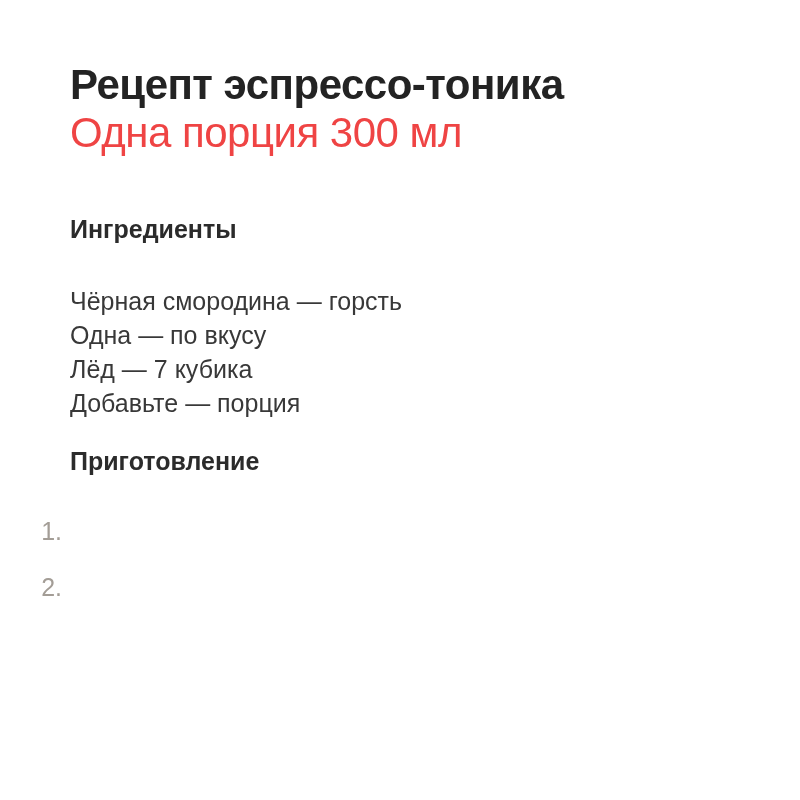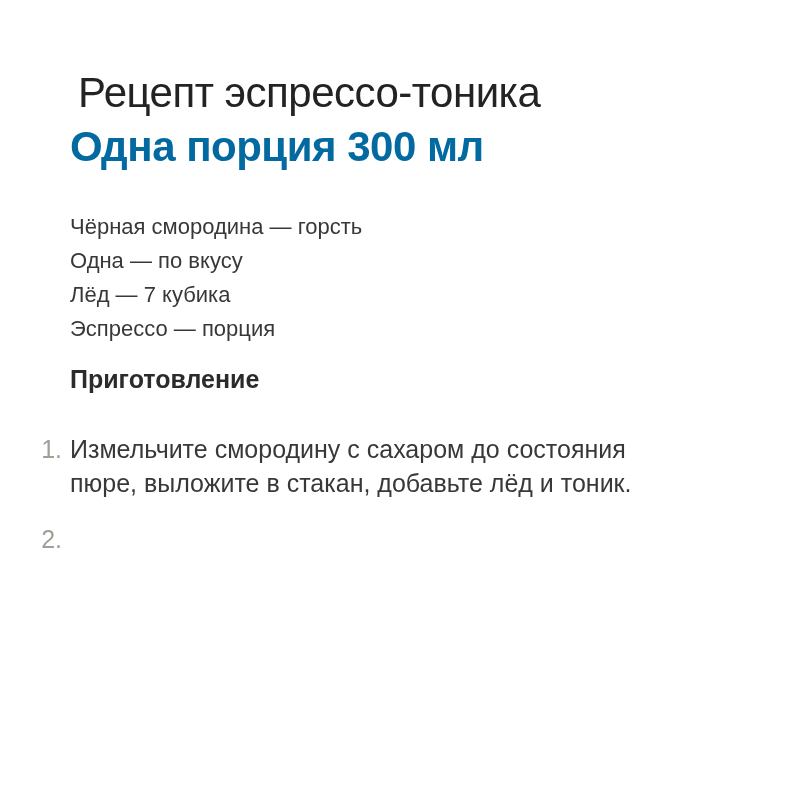--- a/index.html
+++ b/index.html
@@ -11,49 +11,49 @@
     position: relative;
     width: 800px;
     height: 800px;
     box-sizing: border-box;
     background: #ffffff;
     padding: 62px 66px 0 70px;
     font-family: "Liberation Sans", "DejaVu Sans", sans-serif;
     overflow: hidden;
   }
   .title {
-    margin: 8px;
+    margin: 0;
     font-size: 42px;
     line-height: 46px;
-    font-weight: 400;
+    font-weight: 700;
     letter-spacing: -0.5px;
     color: #232323;
   }
   .subtitle {
     margin: 2px 0 0 0;
     font-size: 42px;
     line-height: 46px;
-    font-weight: 700;
+    font-weight: 400;
     letter-spacing: -0.5px;
-    color: #0369a1;
+    color: #ef4444;
   }
   .section-heading {
     margin: 0;
     font-size: 25px;
     line-height: 30px;
     font-weight: 700;
     color: #2b2b2b;
   }
   .heading-ingredients { margin-top: 58px; }
-  .heading-preparation { margin-top: 18px; }
+  .heading-preparation { margin-top: 26px; }
   .ingredients-list {
     list-style: none;
     margin: 40px 0 4px 0;
     padding: 0;
-    font-size: 22px;
+    font-size: 25px;
     line-height: 34px;
     color: #383838;
   }
   .steps-list {
     margin: 0;
     padding: 0;
     list-style: none;
   }
   .step {
     display: flex;
@@ -81,33 +81,33 @@
 </style>
 </head>
 <body>
 
 <div class="card">
 
   <h1 class="title">Рецепт эспрессо-тоника</h1>
 
   <h2 class="subtitle">Одна порция 300 мл</h2>
 
+  <h3 class="section-heading heading-ingredients">Ингредиенты</h3>
 
   <ul class="ingredients-list">
     <li>Чёрная смородина — горсть</li>
     <li>Одна — по вкусу</li>
     <li>Лёд — 7 кубика</li>
-    <li>Эспрессо — порция</li>
+    <li>Добавьте — порция</li>
   </ul>
 
   <h3 class="section-heading heading-preparation">Приготовление</h3>
 
   <ol class="steps-list">
     <li class="step step-1">
       <span class="step-number">1.</span>
-      <p class="step-text">Измельчите смородину с сахаром до состояния пюре, выложите в стакан, добавьте лёд и тоник.</p>
     </li>
     <li class="step step-2">
       <span class="step-number">2.</span>
     </li>
   </ol>
 
 </div>
 
 </body></html>

